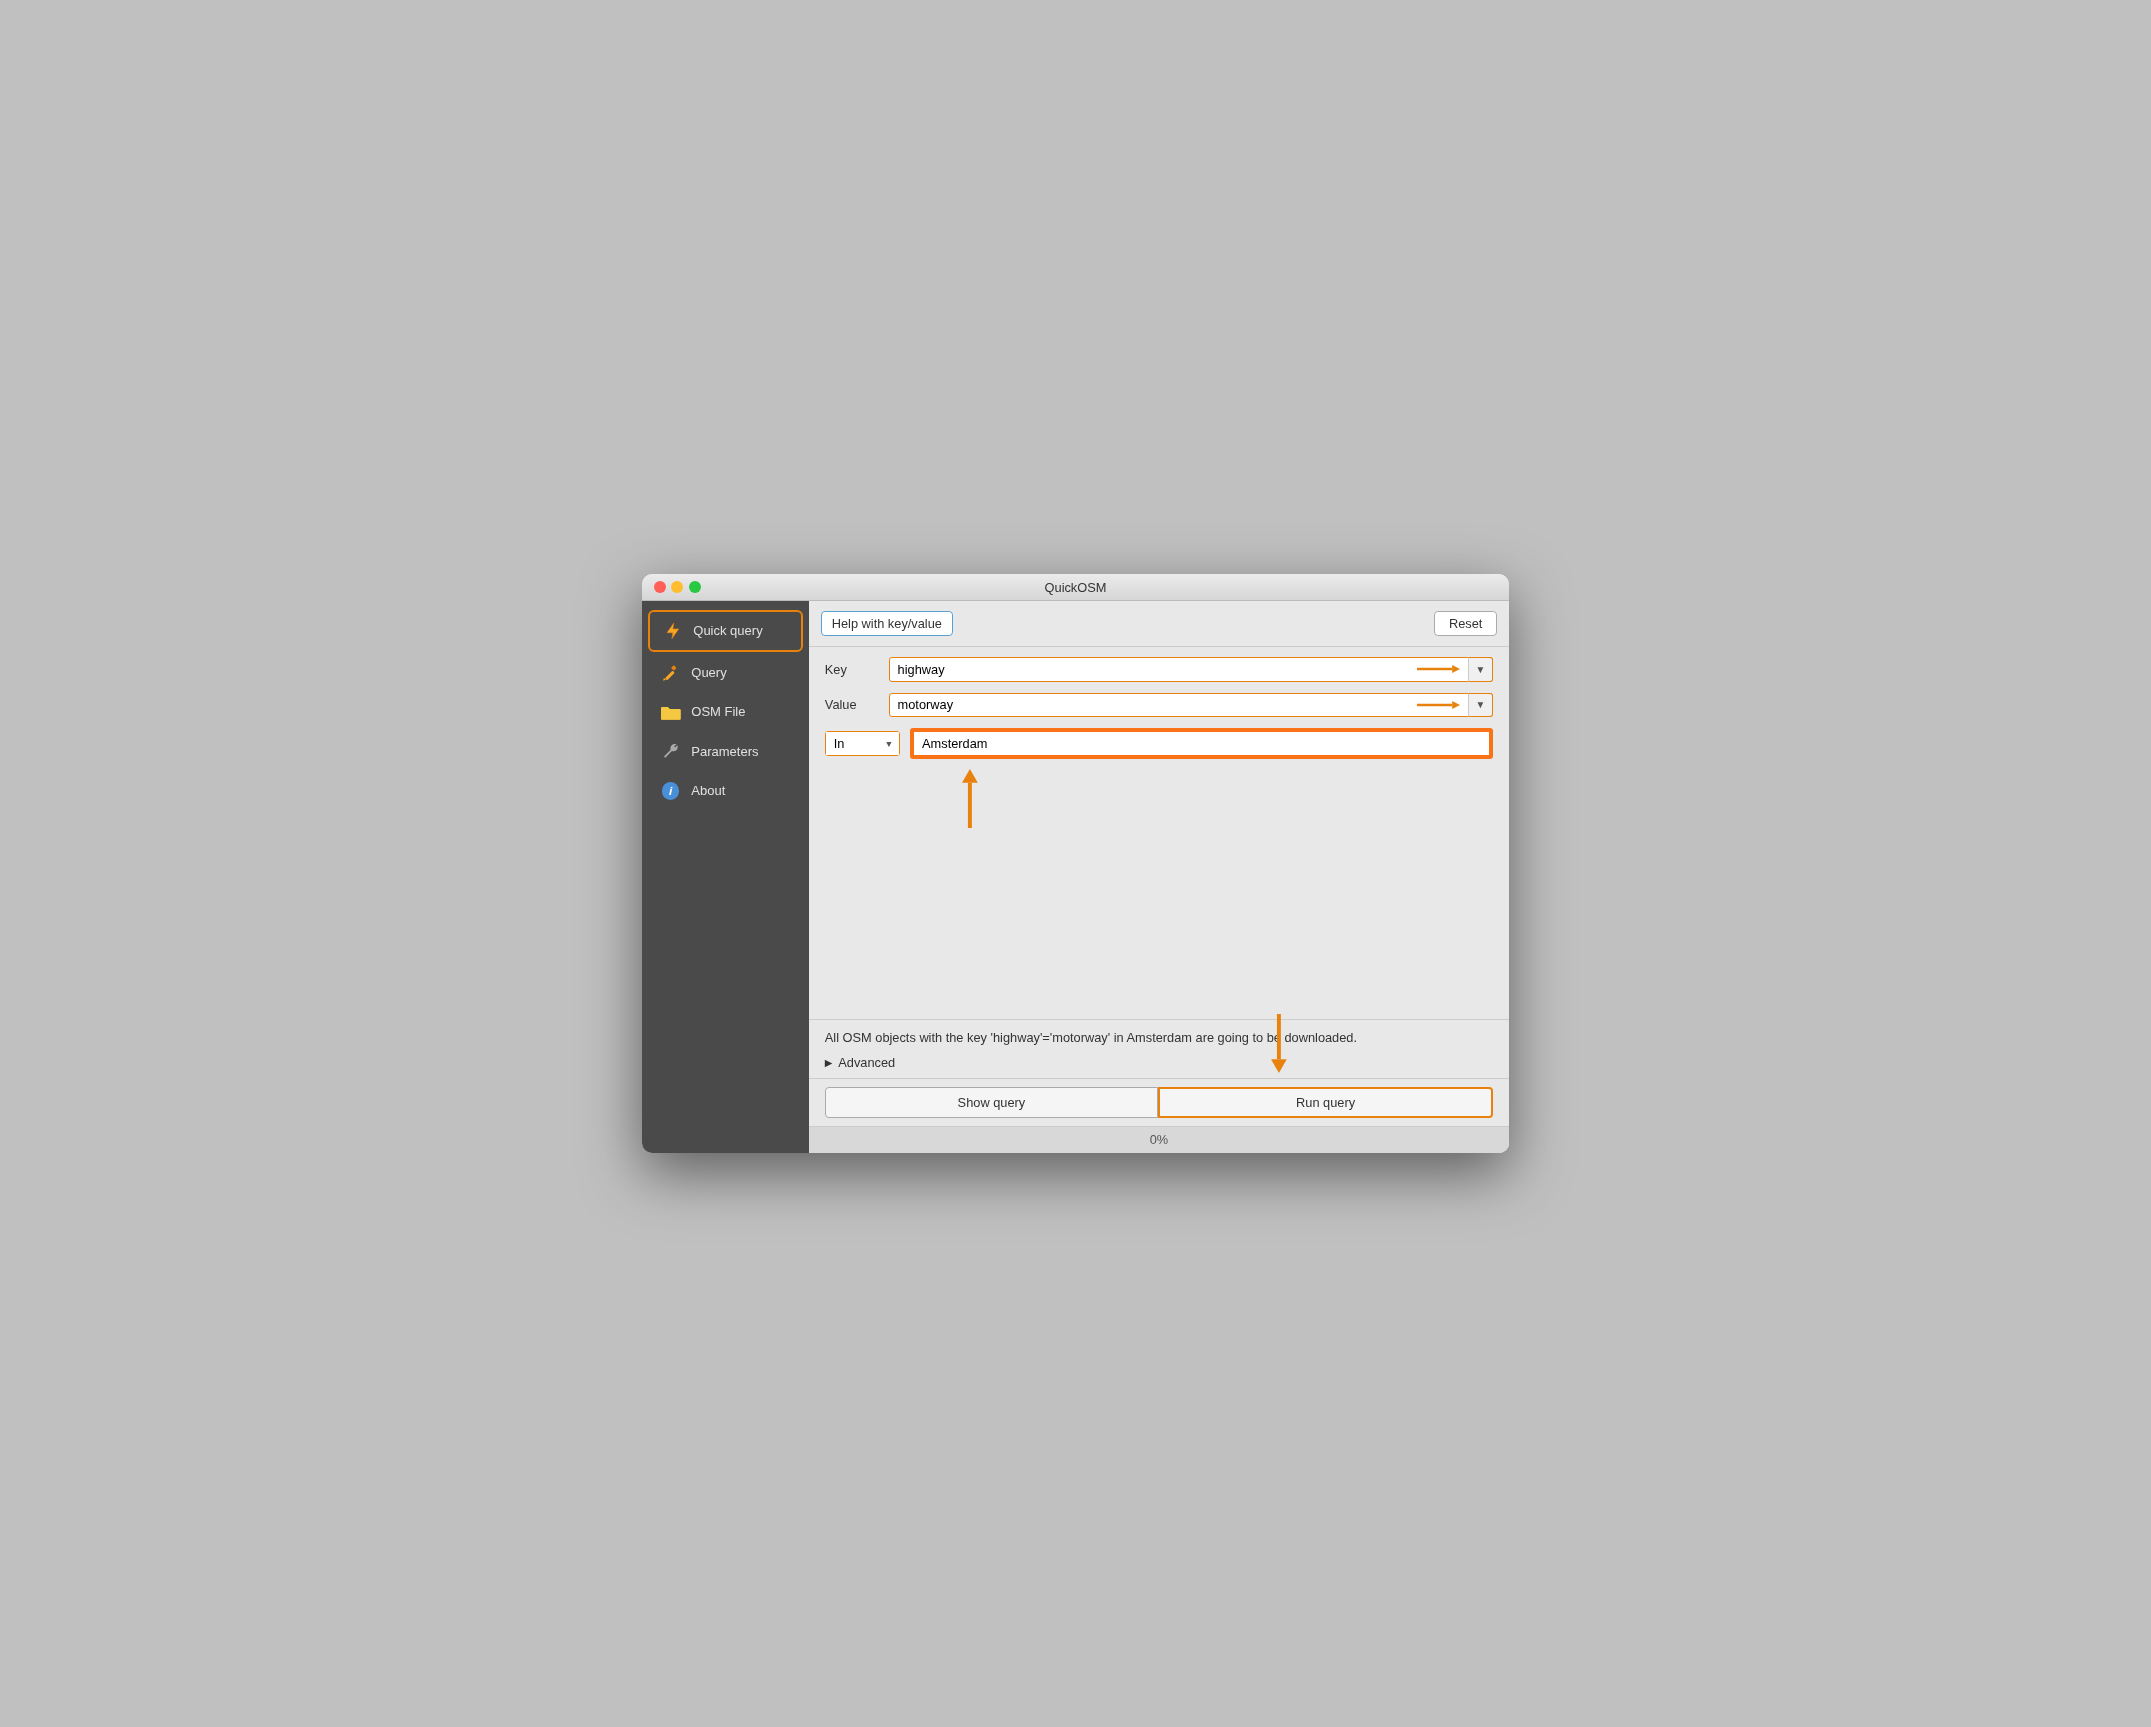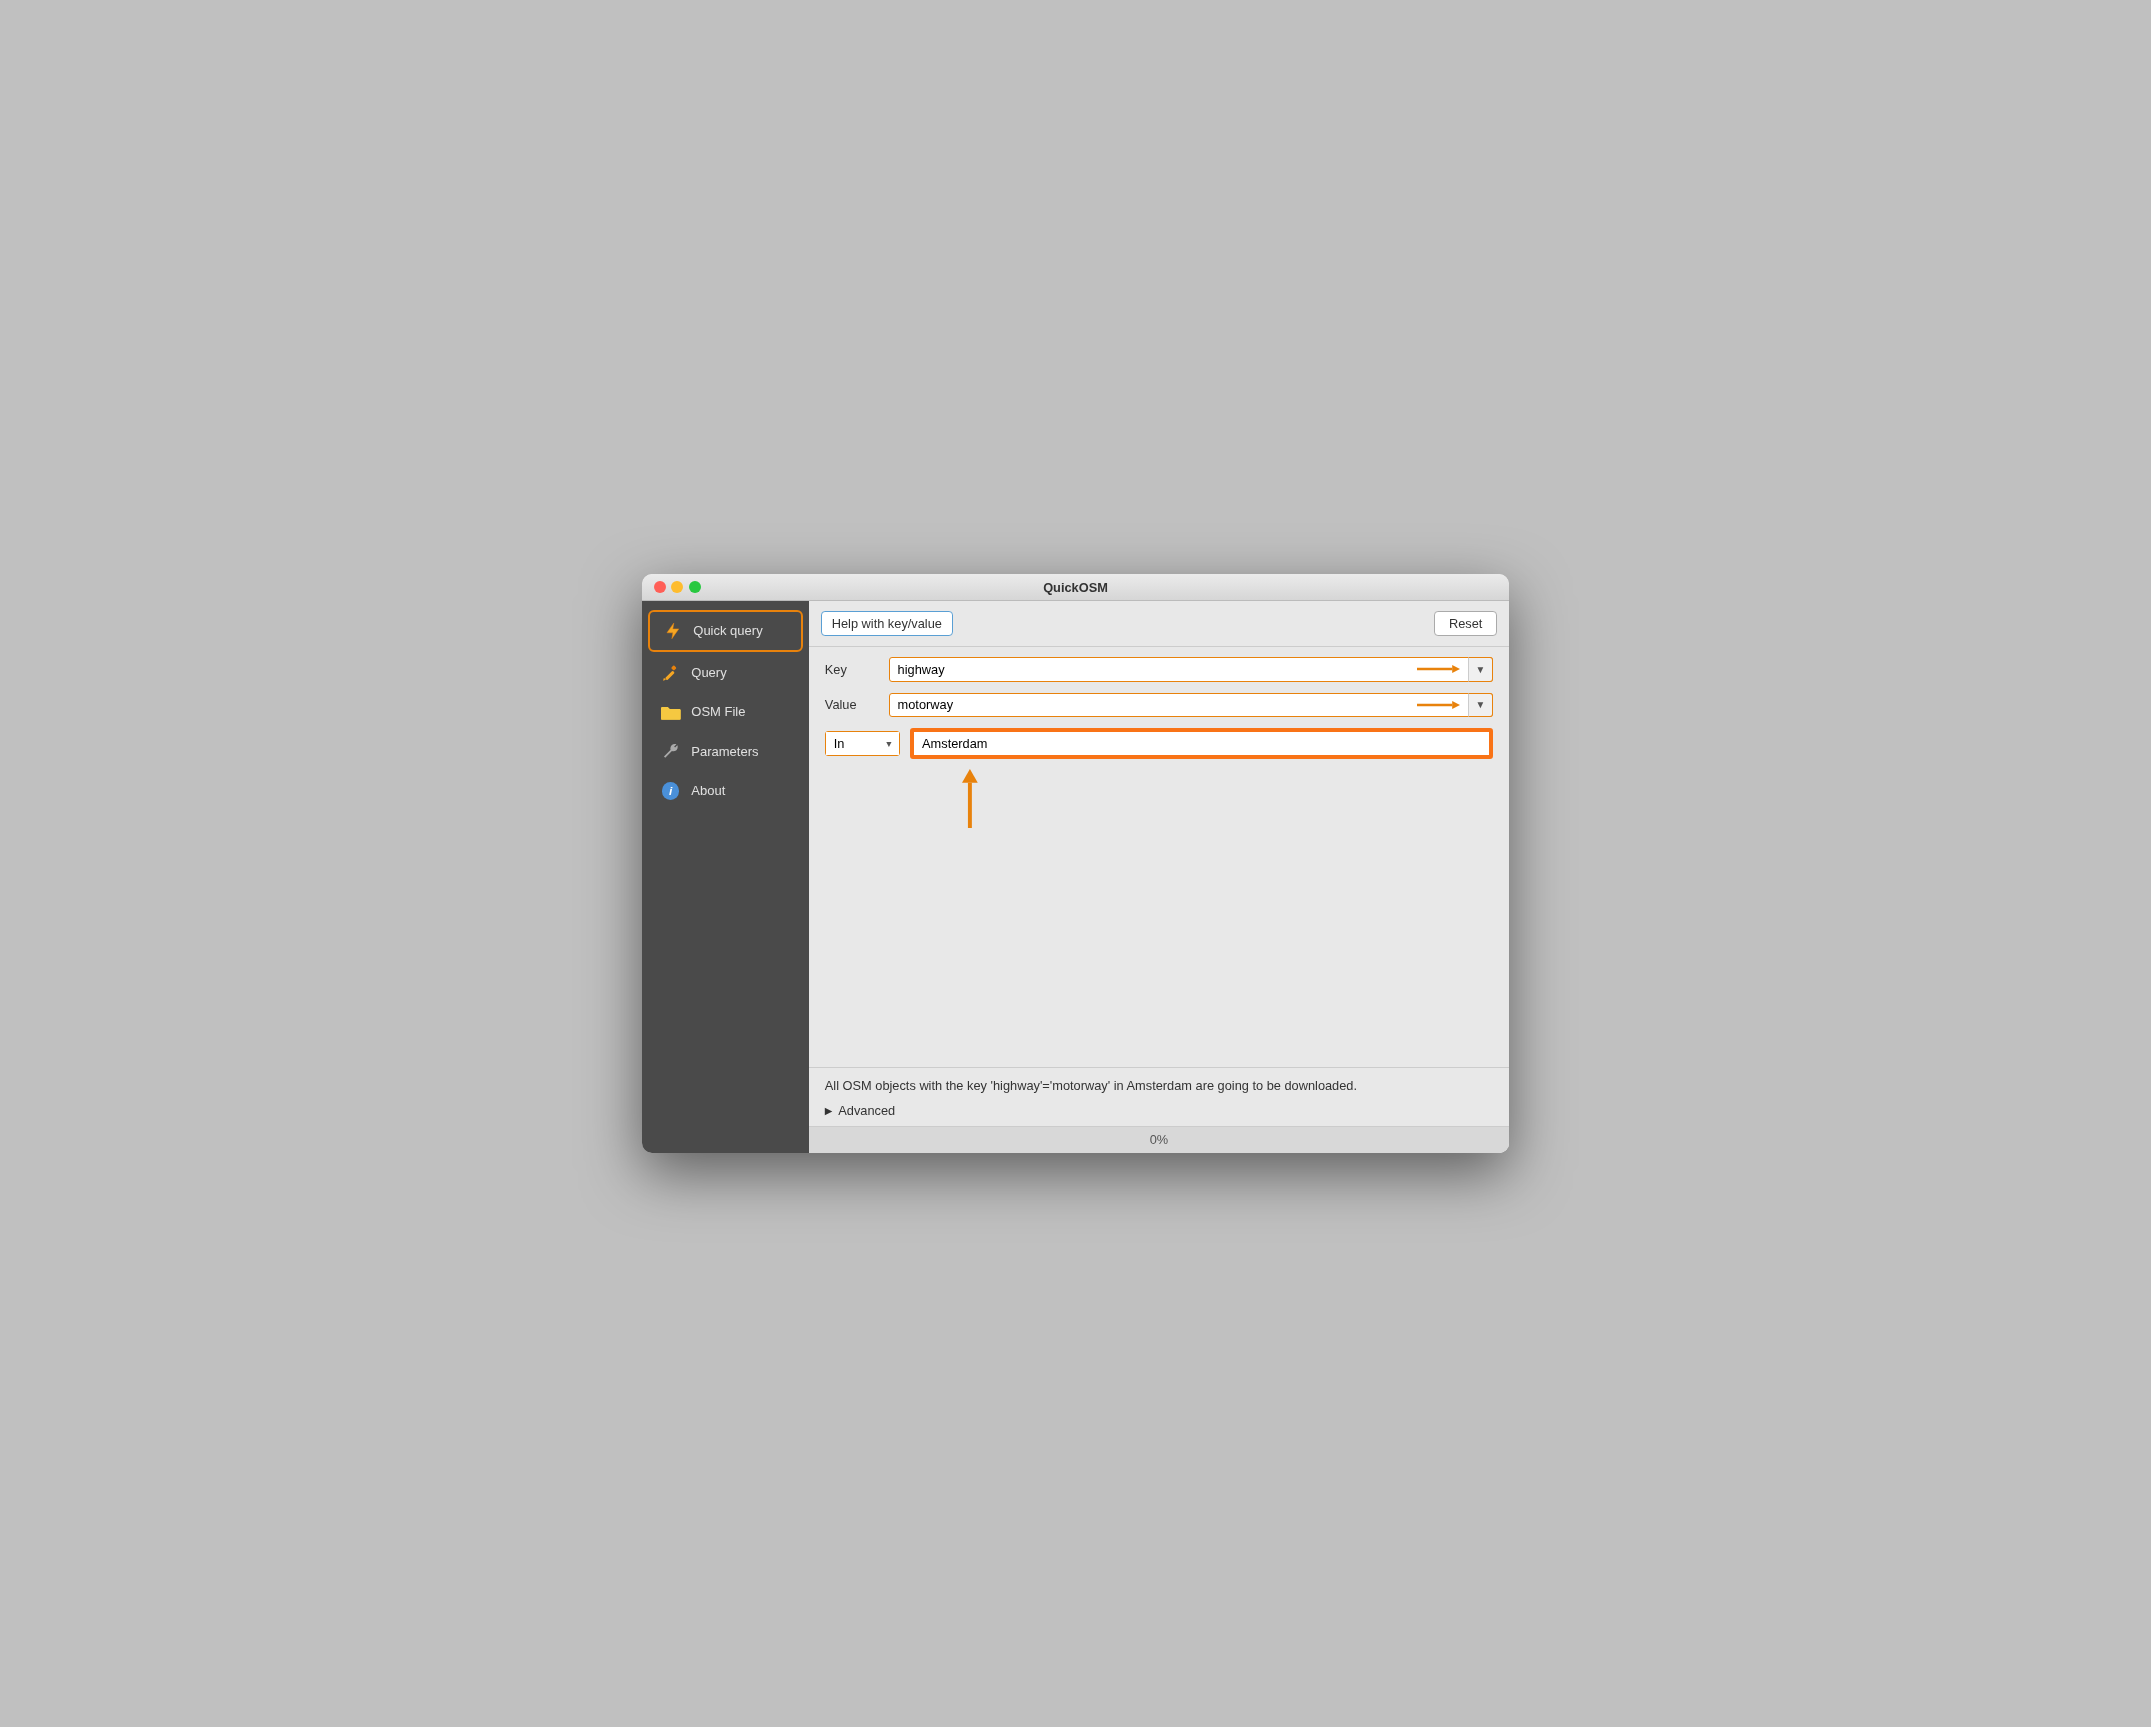--- a/index.html
+++ b/index.html
@@ -47,21 +47,21 @@
       border: none;
       cursor: pointer;
     }
 
     .btn-close { background: #ff5f57; }
     .btn-minimize { background: #febc2e; }
     .btn-maximize { background: #28c840; }
 
     .title-text {
       font-size: 12.8px;
-      font-weight: 700;
+      font-weight: 400;
       color: #333;
     }
 
     .window-body {
       display: flex;
       height: calc(100% - 27.6px);
     }
 
     
     .sidebar {
@@ -446,20 +446,34 @@
       <div style="flex: 1;"></div>
 
       <div class="description-area">
         <p class="description-text">All OSM objects with the key 'highway'='motorway' in Amsterdam are going to be downloaded.</p>
         <div class="advanced-row">
           <span class="advanced-arrow">▶</span>
           <span class="advanced-label">Advanced</span>
         </div>
       </div>
 
+      <div style="position: relative;">
+
+        <div style="position: absolute; right: 222px; top: -64px; display: flex; flex-direction: column; align-items: center;">
+          <svg width="15.8" height="59" viewBox="0 0 16 60">
+            <rect x="6" y="0" width="4" height="46" fill="#e8820c"></rect>
+            <polygon points="0,46 8,60 16,46" fill="#e8820c"></polygon>
+          </svg>
+        </div>
+
+        <div class="buttons-row">
+          <button class="show-query-btn">Show query</button>
+          <button class="run-query-btn">Run query</button>
+        </div>
+      </div>
 
       <div class="progress-bar-area">
         <span class="progress-text">0%</span>
       </div>
     </div>
   </div>
 </div>
 
 
 </body></html>

